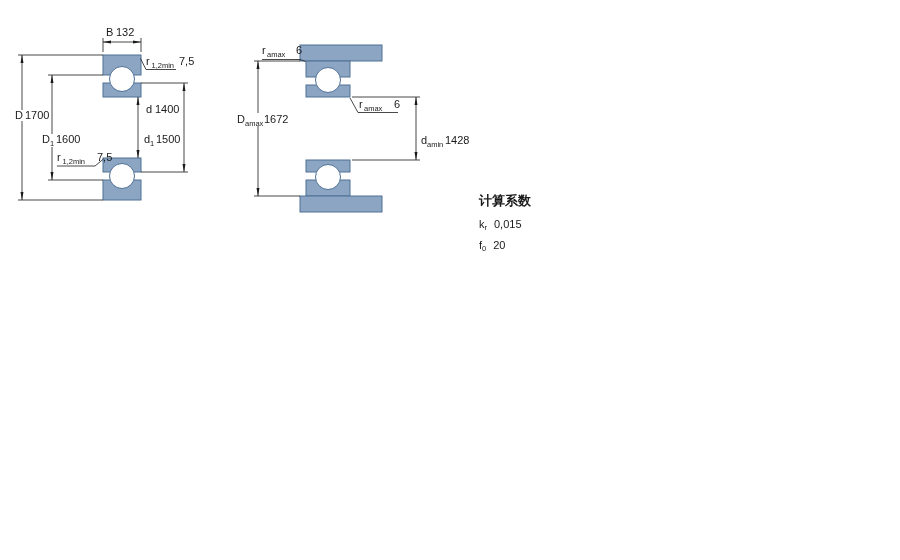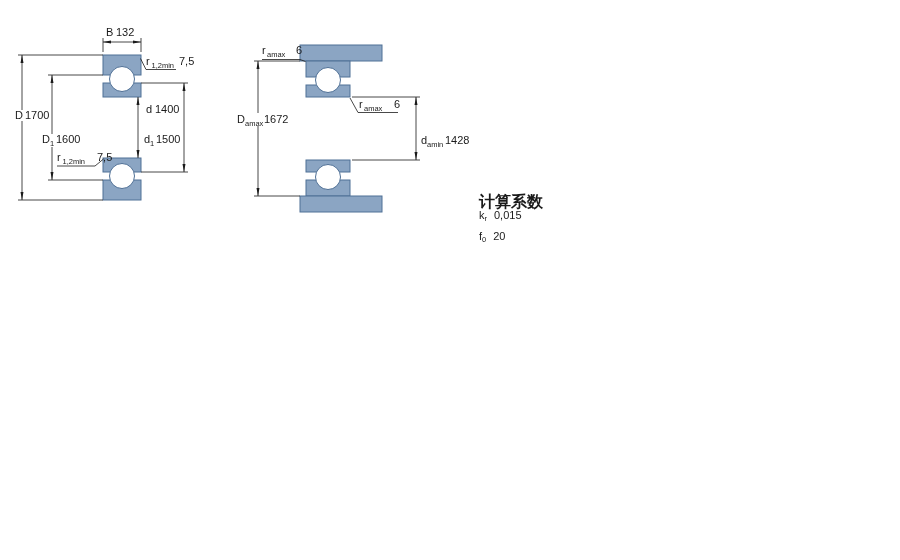--- a/index.html
+++ b/index.html
@@ -24,21 +24,21 @@
   .txtbg { fill: #ffffff; stroke: none; }
 
   .calc-block {
     position: absolute;
     left: 479px;
     top: 194px;
     font-size: 11px;
     color: #1a1a1a;
     line-height: 1;
   }
-  .calc-title { font-weight: bold; font-size: 16px; margin-bottom: 0; }
+  .calc-title { font-weight: bold; font-size: 13px; margin-bottom: 12px; }
   .calc-row { margin-bottom: 8px; }
   .subtxt { font-size: 7.5px; vertical-align: -2px; }
   .val { margin-left: 7px; }
 </style>
 </head>
 <body>
 
 <div id="canvas">
 
   <svg width="900" height="560" viewBox="0 0 900 560">

